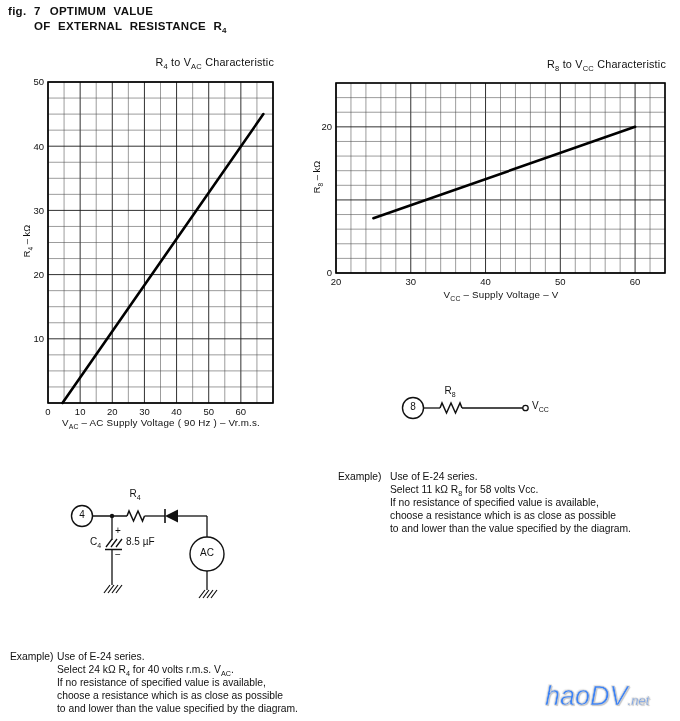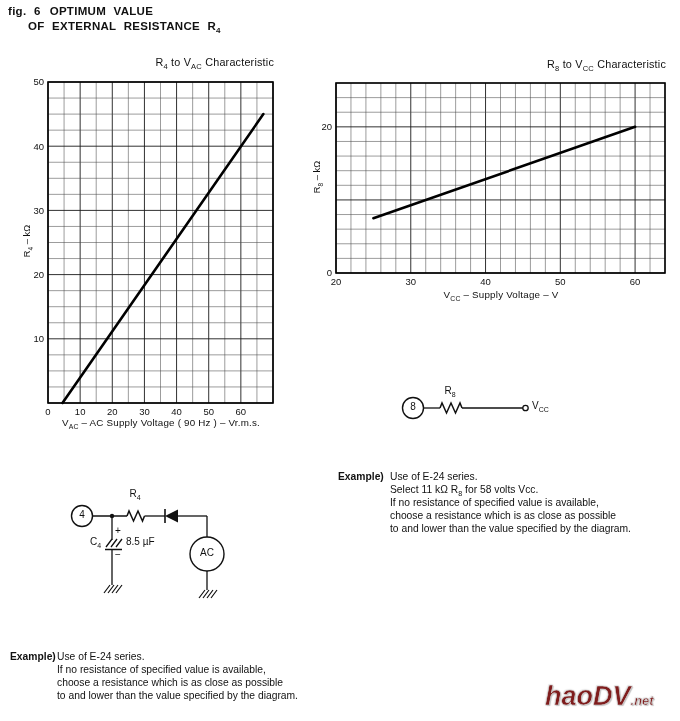--- a/index.html
+++ b/index.html
@@ -2,49 +2,49 @@
 <html><head>
 <meta charset="utf-8">
 <style>
   html,body{margin:0;padding:0;background:#fff;}
   .page{position:relative;width:680px;height:721px;background:#fff;overflow:hidden;
         font-family:"Liberation Sans",sans-serif;color:#111;}
   .abs{position:absolute;}
   .fig-head{position:absolute;font-weight:bold;font-size:11.5px;letter-spacing:.3px;
             word-spacing:4px;white-space:nowrap;}
   .fh-pre{margin-right:9px;}
-  .fh-l2{margin-left:20px;margin-top:3px;}
+  .fh-l2{margin-left:26px;margin-top:3px;}
   .chart-title{position:absolute;text-align:right;font-size:10.8px;letter-spacing:.2px;white-space:nowrap;}
   .axis-label{position:absolute;text-align:center;font-size:9.8px;letter-spacing:.2px;white-space:nowrap;}
   .v-label{position:absolute;text-align:center;font-size:9.3px;white-space:nowrap;
            transform:rotate(-90deg);}
   sub{font-size:70%;line-height:0;}
   svg[data-chart] text{font-family:"Liberation Sans",sans-serif;font-size:9.5px;fill:#111;}
   .circuit{position:absolute;}
   .circuit svg{position:absolute;left:0;top:0;}
   .clabel{position:absolute;font-size:10px;white-space:nowrap;}
   .clabel.ctr{text-align:center;}
   .example{position:absolute;font-size:10.3px;line-height:12.9px;white-space:nowrap;}
-  .ex-label{position:absolute;left:0;top:0;font-weight:bold;}
+  .ex-label{position:absolute;left:0;top:0;}
   .ex-lines{margin-left:47px;}
   .example.right .ex-lines{margin-left:52px;}
-  .watermark{position:absolute;color:#7f1d1d;font-style:italic;font-weight:bold;
+  .watermark{position:absolute;color:#3b82f6;font-style:italic;font-weight:normal;
              text-shadow:1px 1px 1px #c4c4c4,-1px -1px 1px #ececec,0 0 2px #d8d8d8;
              -webkit-text-stroke:.6px #d4d4d4;white-space:nowrap;}
   .wm-main{font-size:27px;}
   .wm-suffix{font-size:13px;}
 </style>
 </head>
 <body>
 
 <div class="page">
 
   <div class="fig-head" style="left:8px;top:5px">
     <div class="fh-row">
-      <span class="fh-pre">fig. 6</span><span>OPTIMUM VALUE</span>
+      <span class="fh-pre">fig. 7</span><span>OPTIMUM VALUE</span>
     </div>
     <div class="fh-l2"><span>OF EXTERNAL RESISTANCE R</span><sub>4</sub></div>
   </div>
 
 
   <div class="chart-title" style="left:48px;top:56px;width:226px"><span>R</span><sub>4</sub><span> to V</span><sub>AC</sub><span> Characteristic</span></div>
   <div class="v-label" style="left:-13px;top:236px;width:80px"><span>R</span><sub>4</sub><span> – kΩ</span></div>
   <svg class="abs" data-chart="0" style="left:10px;top:75px" width="280" height="348">
       <line x1="38" y1="7" x2="38" y2="328" stroke="#1a1a1a" stroke-width="0.9"></line>
       <line x1="54.07142857142857" y1="7" x2="54.07142857142857" y2="328" stroke="#4a4a4a" stroke-width="0.55"></line>
@@ -201,20 +201,21 @@
     <div class="clabel" style="left:55px;top:39px">+</div>
     <div class="clabel" style="left:66px;top:50px">8.5 µF</div>
     <div class="clabel" style="left:55px;top:63px">−</div>
     <div class="clabel ctr" style="left:132px;top:61px;width:30px">AC</div>
   </div>
 
   <div class="example" style="left:10px;top:651px;width:330px">
     <span class="ex-label">Example)</span>
     <div class="ex-lines">
       <div><span>Use of E-24 series.</span></div>
+      <div><span>Select 24 kΩ R</span><sub>4</sub><span> for 40 volts r.m.s. V</span><sub>AC</sub><span>.</span></div>
       <div><span>If no resistance of specified value is available,</span></div>
       <div><span>choose a resistance which is as close as possible</span></div>
       <div><span>to and lower than the value specified by the diagram.</span></div>
     </div>
   </div>
 
   <div class="watermark" style="left:545px;top:681px">
     <span class="wm-main">haoDV</span><span class="wm-suffix">.net</span>
   </div>
 

